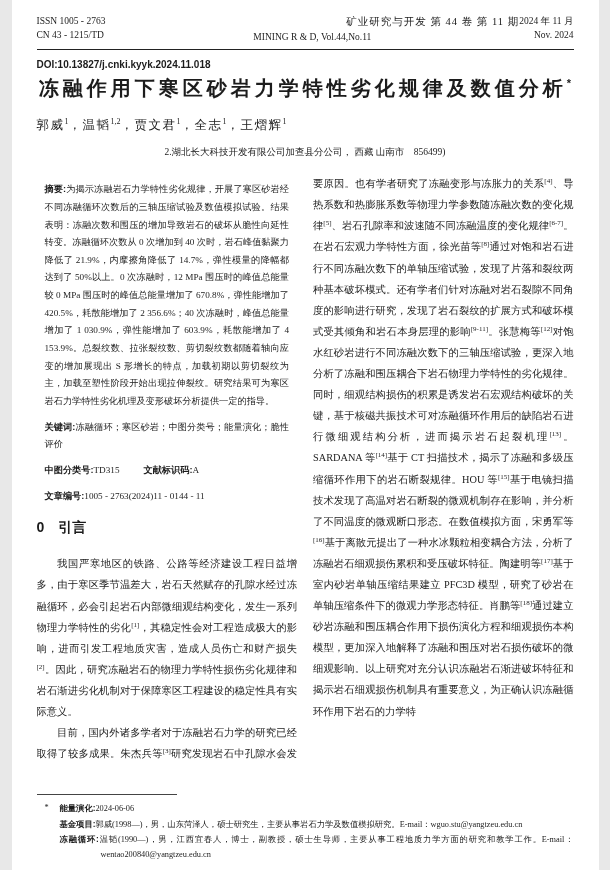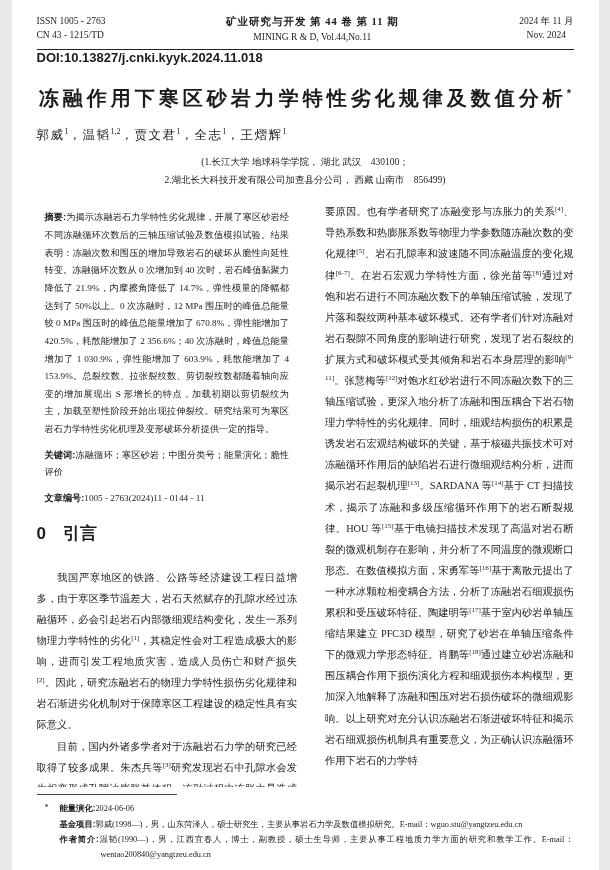--- a/index.html
+++ b/index.html
@@ -11,40 +11,40 @@
     color:#1c1c1c;
     font-family:"Liberation Serif","DejaVu Serif",serif;
     box-sizing:border-box;
     padding:14px 25px 0 25px;
     overflow:hidden;
   }
   
   .masthead { display:flex; justify-content:space-between; align-items:flex-start; font-size:9.5px; line-height:1.5; }
   .masthead .left { text-align:left; }
   .masthead .center { text-align:center; flex:1; }
-  .masthead .right { text-align:center; }
-  .journal-cn { font-weight:bold; font-size:10.5px; letter-spacing:1px; }
+  .masthead .right { text-align:right; }
+  .journal-cn { font-weight:normal; font-size:10.5px; letter-spacing:1px;text-align:right; }
   .header-rule { border:none; border-top:1.3px solid #222; margin:5px 0 0 0; }
-  .doi { font-family:"Liberation Sans","DejaVu Sans",sans-serif; font-weight:bold; font-size:13px; }
+  .doi { font-family:"Liberation Sans","DejaVu Sans",sans-serif; font-weight:bold; font-size:10px; margin-top:9px; }
   
-  .title { text-align:center; font-family:"Liberation Sans","DejaVu Sans",sans-serif; font-weight:bold; font-size:20px; letter-spacing:4px; margin-top:20px; white-space:nowrap; }
+  .title { text-align:center; font-family:"Liberation Sans","DejaVu Sans",sans-serif; font-weight:bold; font-size:20px; letter-spacing:4px; margin-top:5px; white-space:nowrap; }
   .title sup { font-size:11px; letter-spacing:0; }
   .authors { text-align:left; margin-top:15px; font-size:12.5px; letter-spacing:1.5px; }
   .authors sup { font-size:8px; letter-spacing:0; }
   .affils { text-align:center; font-size:9.5px; margin-top:9px; line-height:1.9; }
   
   .columns { display:flex; gap:16px; margin-top:12px; height:586px; overflow:hidden; }
   .col { flex:1; min-width:0; text-align:justify; }
   .abstract, .kw-line, .meta-line { font-size:9.2px; line-height:1.92; margin:8px; }
   .blabel { font-weight:bold; font-family:"Liberation Sans","DejaVu Sans",sans-serif; }
   .meta-gap { margin-left:2.6em; }
-  .sec-head { font-family:"Liberation Sans","DejaVu Sans",sans-serif; font-weight:bold; font-size:17px; margin:14px 0 22px 0; }
+  .sec-head { font-family:"Liberation Sans","DejaVu Sans",sans-serif; font-weight:bold; font-size:14px; margin:14px 0 16px 0; }
   .sec-head .sec-no { margin-right:1em; }
   .body-p { font-size:10.3px; line-height:2.05; margin:0; text-indent:2em; }
-  .body-p.cont { text-indent:0;margin-left:12px; }
+  .body-p.cont { text-indent:0; }
   sup.cite { font-size:7px; }
   
   .footnote { position:absolute; left:25px; right:25px; bottom:7px; font-size:8.3px; line-height:1.78; text-align:justify; }
   .fn-rule { border:none; border-top:1px solid #444; width:140px; margin:0 0 6px 0; }
   .fn-body { margin-left:23px; }
   .fn-line { padding-left:41px; text-indent:-41px; position:relative; }
   .fn-star { position:absolute; left:-15px; top:0; text-indent:0; }
 </style>
 </head>
 <body>
@@ -69,43 +69,43 @@
 
   <div class="doi">DOI:10.13827/j.cnki.kyyk.2024.11.018</div>
 
   <h1 class="title"><span>冻融作用下寒区砂岩力学特性劣化规律及数值分析</span><sup>*</sup></h1>
 
   <div class="authors">
     <span>郭威</span><sup>1</sup><span>，</span><span>温韬</span><sup>1,2</sup><span>，</span><span>贾文君</span><sup>1</sup><span>，</span><span>全志</span><sup>1</sup><span>，</span><span>王熠辉</span><sup>1</sup>
   </div>
 
   <div class="affils">
-    <div>(1.长江大学 地球科学学院， 湖北 武汉　430100；</div>
     <div>2.湖北长大科技开发有限公司加查县分公司， 西藏 山南市　856499)</div>
   </div>
 
   <div class="columns">
     <div class="col">
       <p class="abstract"><span class="blabel">摘要:</span><span>为揭示冻融岩石力学特性劣化规律，开展了寒区砂岩经不同冻融循环次数后的三轴压缩试验及数值模拟试验。结果表明：冻融次数和围压的增加导致岩石的破坏从脆性向延性转变。冻融循环次数从 0 次增加到 40 次时，岩石峰值黏聚力降低了 21.9%，内摩擦角降低了 14.7%，弹性模量的降幅都达到了 50%以上。0 次冻融时，12 MPa 围压时的峰值总能量较 0 MPa 围压时的峰值总能量增加了 670.8%，弹性能增加了 420.5%，耗散能增加了 2 356.6%；40 次冻融时，峰值总能量增加了 1 030.9%，弹性能增加了 603.9%，耗散能增加了 4 153.9%。总裂纹数、拉张裂纹数、剪切裂纹数都随着轴向应变的增加展现出 S 形增长的特点，加载初期以剪切裂纹为主，加载至塑性阶段开始出现拉伸裂纹。研究结果可为寒区岩石力学特性劣化机理及变形破坏分析提供一定的指导。</span></p>
       <p class="kw-line"><span class="blabel">关键词:</span><span>冻融循环；寒区砂岩；中图分类号；能量演化；脆性评价</span></p>
+      <p class="meta-line"><span class="blabel">中图分类号:</span><span>TD315</span><span class="blabel meta-gap">文献标识码:</span><span>A</span></p>
       <p class="meta-line"><span class="blabel">文章编号:</span><span>1005 - 2763(2024)11 - 0144 - 11</span></p>
 
       <h2 class="sec-head"><span class="sec-no">0</span><span>引言</span></h2>
 
       <p class="body-p">我国严寒地区的铁路、公路等经济建设工程日益增多，由于寒区季节温差大，岩石天然赋存的孔隙水经过冻融循环，必会引起岩石内部微细观结构变化，发生一系列物理力学特性的劣化<sup class="cite">[1]</sup>，其稳定性会对工程造成极大的影响，进而引发工程地质灾害，造成人员伤亡和财产损失<sup class="cite">[2]</sup>。因此，研究冻融岩石的物理力学特性损伤劣化规律和岩石渐进劣化机制对于保障寒区工程建设的稳定性具有实际意义。</p>
       <p class="body-p">目前，国内外诸多学者对于冻融岩石力学的研究已经取得了较多成果。朱杰兵等<sup class="cite">[3]</sup>研究发现岩石中孔隙水会发生相变形成孔隙冰膨胀其体积，冻融过程中冻胀力是造成岩石裂隙产生、扩展、贯通的重</p>
     </div>
 
     <div class="col">
       <p class="body-p cont">要原因。也有学者研究了冻融变形与冻胀力的关系<sup class="cite">[4]</sup>、导热系数和热膨胀系数等物理力学参数随冻融次数的变化规律<sup class="cite">[5]</sup>、岩石孔隙率和波速随不同冻融温度的变化规律<sup class="cite">[6-7]</sup>。在岩石宏观力学特性方面，徐光苗等<sup class="cite">[8]</sup>通过对饱和岩石进行不同冻融次数下的单轴压缩试验，发现了片落和裂纹两种基本破坏模式。还有学者们针对冻融对岩石裂隙不同角度的影响进行研究，发现了岩石裂纹的扩展方式和破坏模式受其倾角和岩石本身层理的影响<sup class="cite">[9-11]</sup>。张慧梅等<sup class="cite">[12]</sup>对饱水红砂岩进行不同冻融次数下的三轴压缩试验，更深入地分析了冻融和围压耦合下岩石物理力学特性的劣化规律。同时，细观结构损伤的积累是诱发岩石宏观结构破坏的关键，基于核磁共振技术可对冻融循环作用后的缺陷岩石进行微细观结构分析，进而揭示岩石起裂机理<sup class="cite">[13]</sup>。SARDANA 等<sup class="cite">[14]</sup>基于 CT 扫描技术，揭示了冻融和多级压缩循环作用下的岩石断裂规律。HOU 等<sup class="cite">[15]</sup>基于电镜扫描技术发现了高温对岩石断裂的微观机制存在影响，并分析了不同温度的微观断口形态。在数值模拟方面，宋勇军等<sup class="cite">[16]</sup>基于离散元提出了一种水冰颗粒相变耦合方法，分析了冻融岩石细观损伤累积和受压破坏特征。陶建明等<sup class="cite">[17]</sup>基于室内砂岩单轴压缩结果建立 PFC3D 模型，研究了砂岩在单轴压缩条件下的微观力学形态特征。肖鹏等<sup class="cite">[18]</sup>通过建立砂岩冻融和围压耦合作用下损伤演化方程和细观损伤本构模型，更加深入地解释了冻融和围压对岩石损伤破坏的微细观影响。以上研究对充分认识冻融岩石渐进破坏特征和揭示岩石细观损伤机制具有重要意义，为正确认识冻融循环作用下岩石的力学特</p>
     </div>
   </div>
 
   <div class="footnote">
     <hr class="fn-rule">
     <div class="fn-body">
       <div class="fn-line"><span class="fn-star">*</span><span class="blabel">能量演化:</span><span>2024-06-06</span></div>
       <div class="fn-line"><span class="blabel">基金项目:</span><span>郭威(1998—)，男，山东菏泽人，硕士研究生，主要从事岩石力学及数值模拟研究。E-mail：wguo.stu@yangtzeu.edu.cn</span></div>
-      <div class="fn-line"><span class="blabel">作者简介:</span><span>温韬(1990—)，男，江西宜春人，博士，副教授，硕士生导师，主要从事工程地质力学方面的研究和教学工作。E-mail：wentao200840@yangtzeu.edu.cn</span></div>
+      <div class="fn-line"><span class="blabel">冻融循环:</span><span>温韬(1990—)，男，江西宜春人，博士，副教授，硕士生导师，主要从事工程地质力学方面的研究和教学工作。E-mail：wentao200840@yangtzeu.edu.cn</span></div>
     </div>
   </div>
 
 </div>
 
 </body></html>

